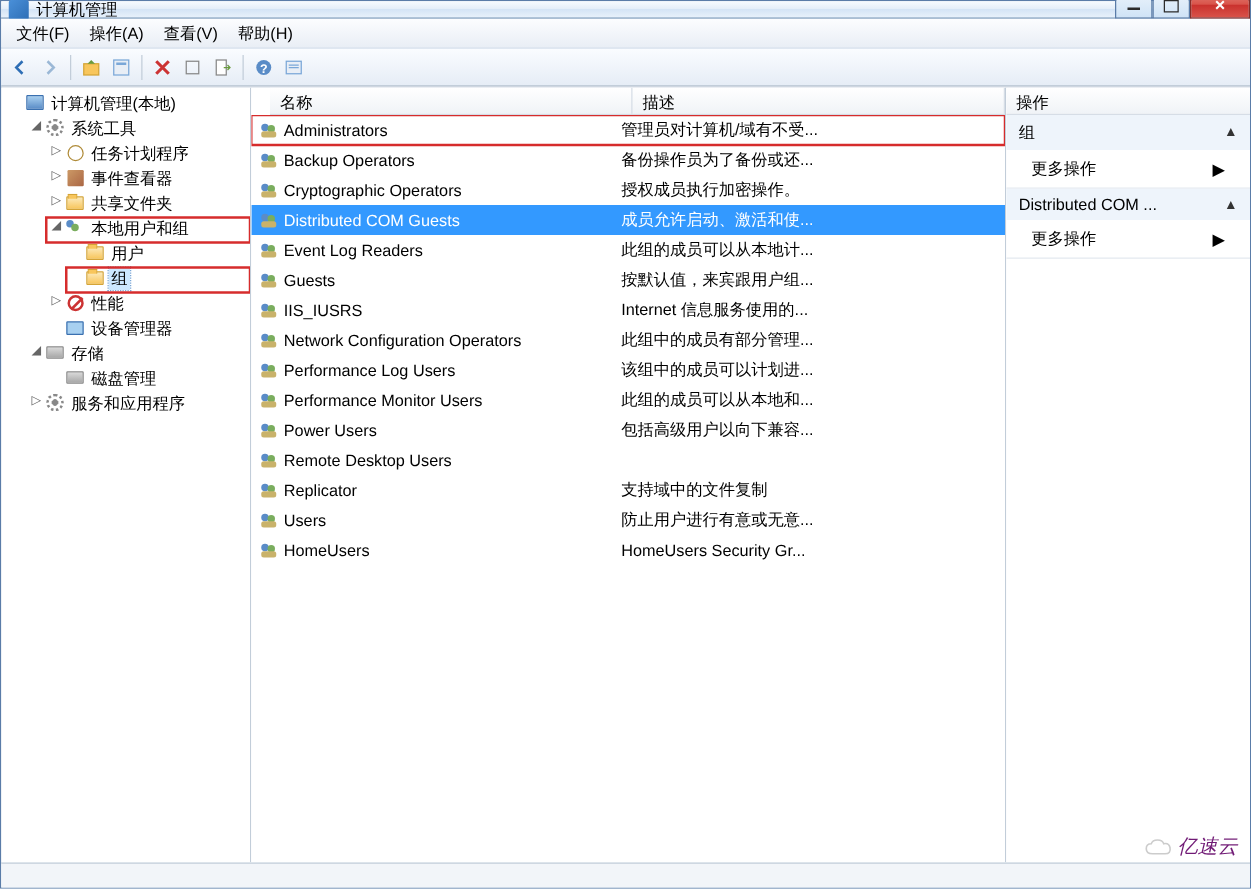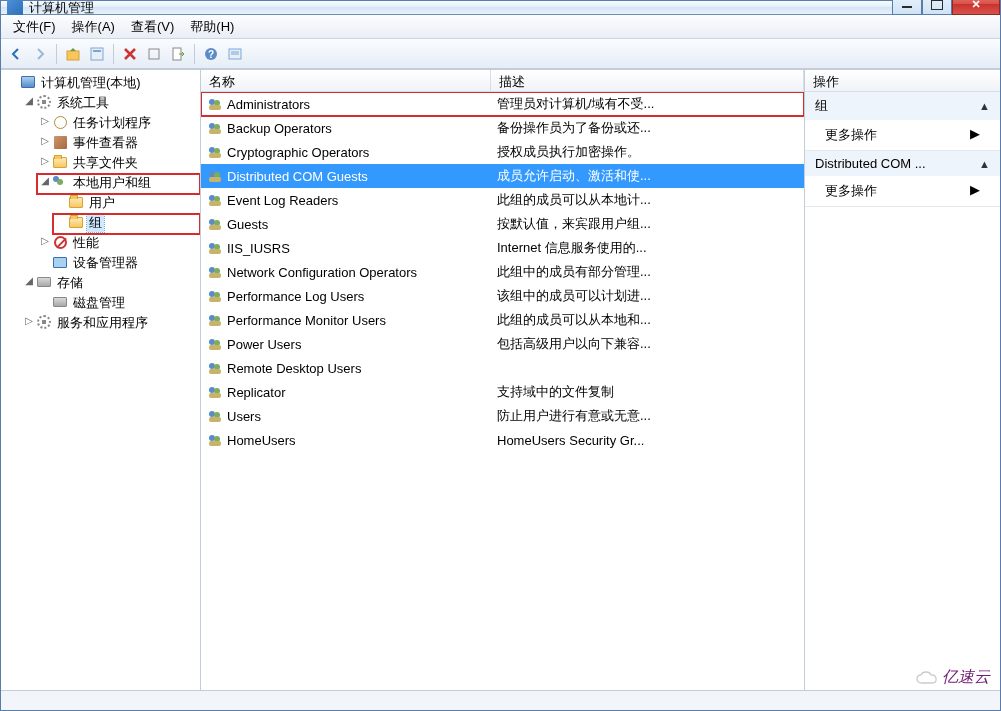--- a/index.html
+++ b/index.html
@@ -26,38 +26,38 @@
 .tree ul { list-style: none; padding-left: 16px; }
 .tree > ul { padding-left: 4px; }
 .tree li { white-space: nowrap; }
 .node { display: flex; align-items: flex-start; height: 20px; padding: 0 2px; }
 .node .exp { width: 12px; height: 12px; display: inline-flex; align-items: center; justify-content: center; color: #666; font-size: 10px; margin-right: 1px; cursor: default;}
 .node .nicon { width: 16px; height: 16px; margin-right: 3px; display:inline-flex; align-items:center; justify-content:center; }
 .node .nlabel { padding: 0 2px; }
 .node.sel .nlabel { background: #cde8ff; outline: 1px dotted #7aa7d8; }
 .redbox { outline: 2px solid #d62c2c; outline-offset: -1px; }
 .list-pane { flex: 1; display: flex; flex-direction: column; }
-.list-header { height: 22px; background: linear-gradient(to bottom,#ffffff,#f0f3f7); border-bottom: 1px solid #d6dde6; display:flex;}
+.list-header { height: 22px; background: linear-gradient(to bottom,#ffffff,#f0f3f7); border-bottom: 1px solid #d6dde6; display:flex;margin-left:15px;}
 .list-header .col { border-right:1px solid #d6dde6; padding:3px 8px; font-size:13px; color:#000;}
 .col-name { width:290px; }
 .col-desc { flex:1; }
 .list-body { flex:1; overflow:auto; }
 .row { display:flex; height:24px; align-items:center; }
 .row .cell { padding: 0 6px; overflow:hidden; text-overflow:ellipsis; white-space:nowrap;}
 .row .cell.name { width:290px; display:flex; align-items:center; gap:4px;}
 .row .cell.desc { flex:1; }
 .row.selected { background:#3399ff; color:#fff; }
 .grp-icon { width:16px; height:16px; display:inline-block; }
 .actions-pane { width: 195px; display:flex; flex-direction:column; }
 .actions-title { height:22px; background: linear-gradient(to bottom,#ffffff,#f0f3f7); border-bottom:1px solid #d6dde6; padding:3px 8px; font-size:13px;}
 .actions-body { flex:1; padding:0; }
 .action-section { border-bottom:1px solid #e4e9ef; }
 .action-head { background:#eef4fb; padding:5px 10px; font-size:13px; display:flex; justify-content:space-between; align-items:center; cursor:default;}
 .action-head .chev { font-size:11px; color:#333; }
-.action-item { padding:6px 20px; font-size:13px; display:flex; justify-content:space-between; align-items:flex-start; cursor:default;}
+.action-item { padding:6px 20px; font-size:13px; display:flex; justify-content:space-between; align-items:center; cursor:default;}
 .statusbar { height: 20px; background:#f2f5f9; border-top:1px solid #c2cdd9; font-size:11px; color:#888; display:flex; align-items:center; justify-content:flex-end; padding:0 6px;}
 .watermark { position:absolute; right:10px; bottom:22px; font-size:16px; color:#701a75; font-style:italic; display:flex; align-items:center; gap:4px; pointer-events:none;}
 
 .ic-folder { width:14px; height:11px; background:linear-gradient(to bottom,#fceabb,#f8c65c); border:1px solid #d4a437; border-radius:1px; position:relative;}
 .ic-folder::before{content:"";position:absolute;top:-3px;left:0;width:6px;height:3px;background:#f8c65c;border:1px solid #d4a437;border-bottom:none;border-radius:1px 1px 0 0;}
 .ic-gear{width:14px;height:14px;border-radius:50%;background:radial-gradient(circle,#888 35%,transparent 36%);border:2px dotted #888;}
 .ic-screen{width:14px;height:11px;border:1px solid #3a70b0;background:#a8d0f0;border-radius:1px;}
 .ic-disk{width:14px;height:10px;background:linear-gradient(to bottom,#d9d9d9,#a8a8a8);border:1px solid #888;border-radius:1px;}
 .ic-clock{width:13px;height:13px;border:1px solid #b08c3a;border-radius:50%;background:#fff;}
 .ic-book{width:13px;height:13px;background:linear-gradient(135deg,#c96,#a64);border-radius:1px;}

